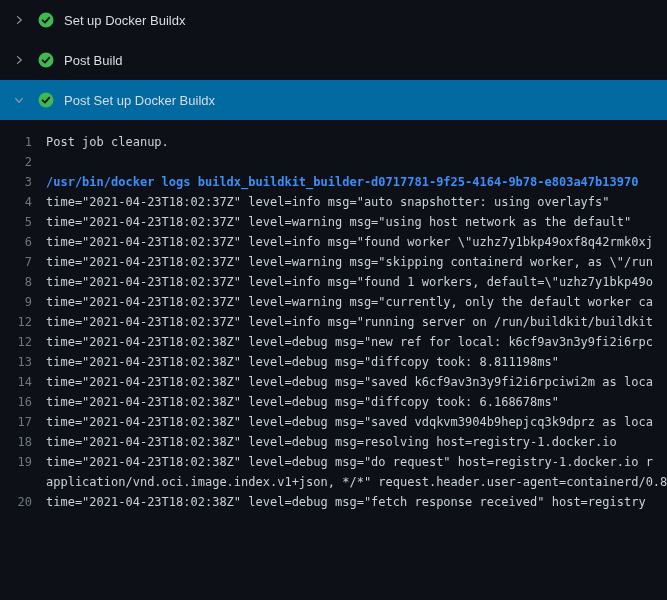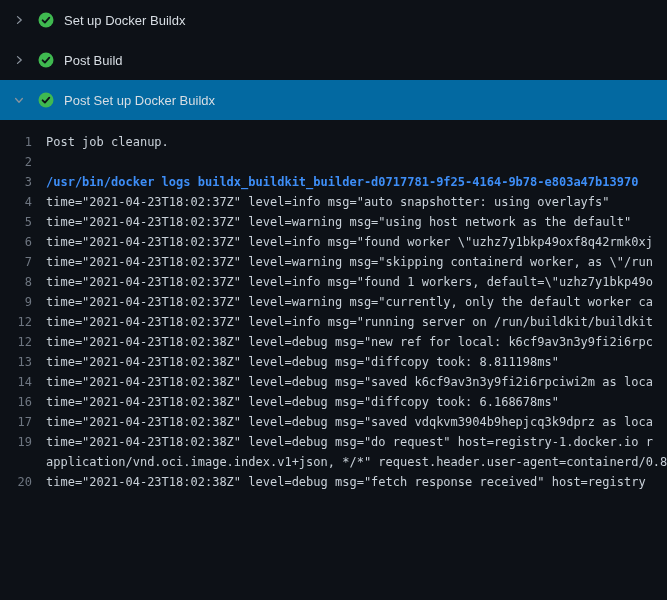--- a/index.html
+++ b/index.html
@@ -186,20 +186,24 @@
   <div class="log-row t-log">
     <span class="lnum">16</span>
     <span class="ltext">time="2021-04-23T18:02:38Z" level=debug msg="diffcopy took: 6.168678ms"</span>
   </div>
 
   <div class="log-row t-log">
     <span class="lnum">17</span>
     <span class="ltext">time="2021-04-23T18:02:38Z" level=debug msg="saved vdqkvm3904b9hepjcq3k9dprz as loca</span>
   </div>
 
+  <div class="log-row t-log">
+    <span class="lnum">18</span>
+    <span class="ltext">time="2021-04-23T18:02:38Z" level=debug msg=resolving host=registry-1.docker.io</span>
+  </div>
 
   <div class="log-row t-log">
     <span class="lnum">19</span>
     <span class="ltext">time="2021-04-23T18:02:38Z" level=debug msg="do request" host=registry-1.docker.io r</span>
   </div>
 
   <div class="log-row t-wrap">
     <span class="lnum"></span>
     <span class="ltext">application/vnd.oci.image.index.v1+json, */*" request.header.user-agent=containerd/0.8</span>
   </div>

